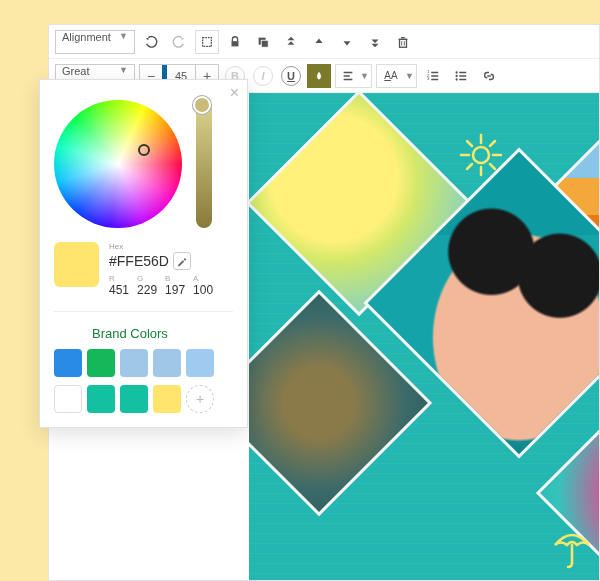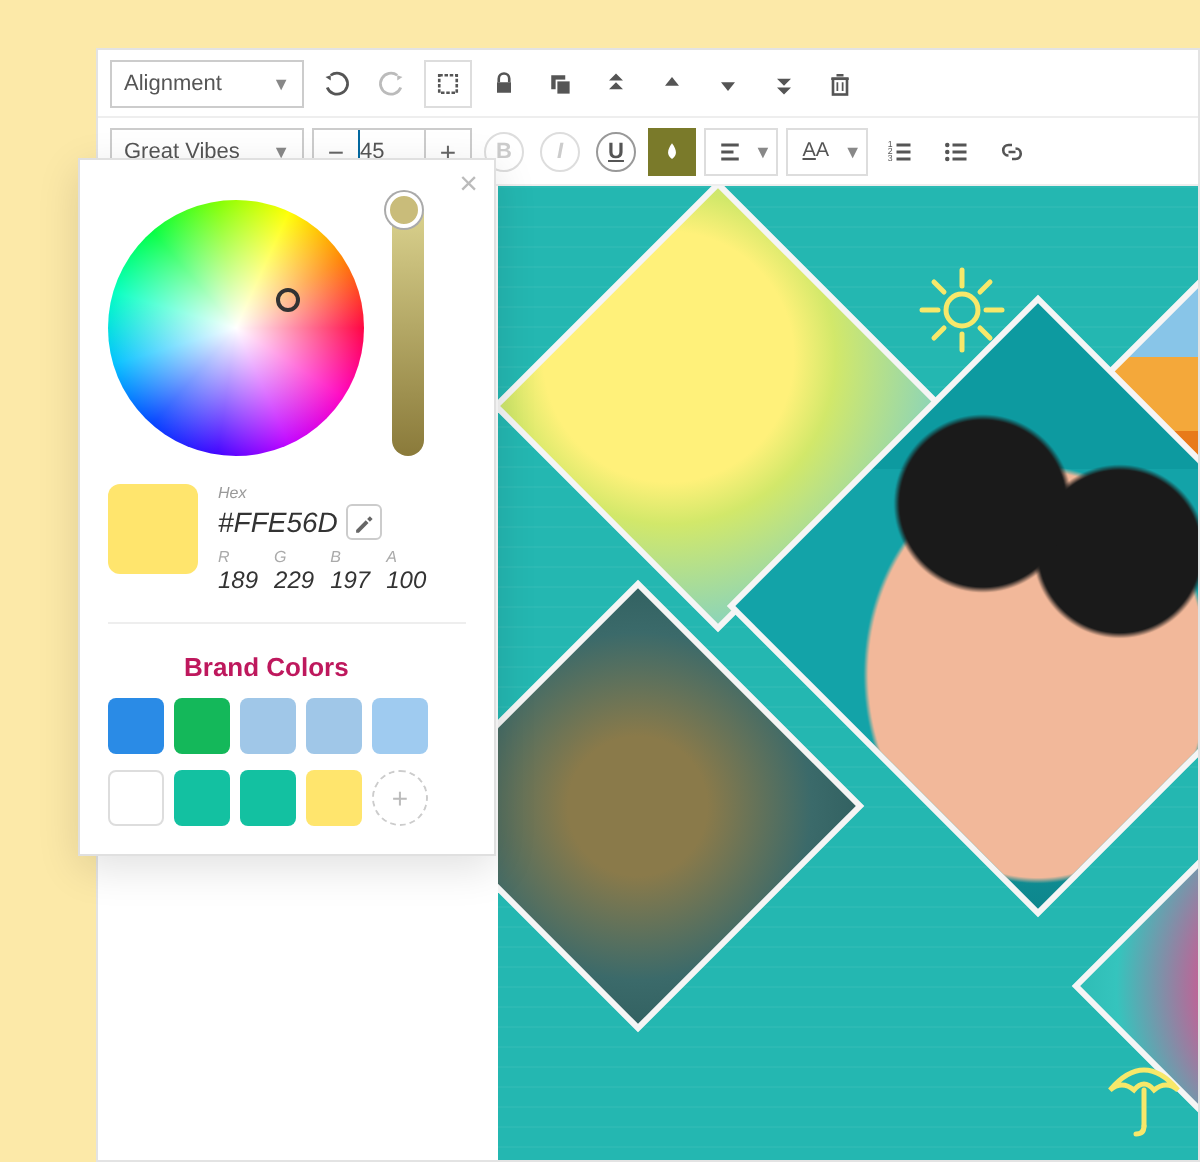--- a/index.html
+++ b/index.html
@@ -26,26 +26,26 @@
     height: 34px;
     padding: 0 6px;
     gap: 4px;
     border-bottom: 1px solid #eee;
   }
   .dropdown {
     border: 1px solid #ccc;
     height: 24px;
     padding: 0 6px;
     display: flex;
-    align-items: center;
+    align-items: flex-start;
     justify-content: space-between;
     font-size: 11px;
     color: #555;
     background: #fff;
-    width: 97px;
+    width: 80px;
     cursor: pointer;
   }
   .caret { font-size: 9px; color: #888; }
   .tbtn {
     width: 24px;
     height: 24px;
     display: flex;
     align-items: center;
     justify-content: center;
     color: #555;
@@ -64,24 +64,24 @@
     width: 22px;
     height: 22px;
     border: none;
     background: #fff;
     color: #666;
     font-size: 14px;
     cursor: pointer;
   }
   .stepper .val {
     width: 34px;
-    text-align: left;
+    text-align: center;
     font-size: 11px;
     color: #555;
-    border-left: 1px solid #0369a1;
+    border-left: 5px solid #0369a1;
     border-right: 1px solid #ccc;
     line-height: 22px;
   }
   .circ {
     width: 20px; height: 20px; border-radius: 50%;
     display: flex; align-items: center; justify-content: center;
     font-size: 11px; font-weight: 600;
   }
   .canvas {
     position: absolute;
@@ -226,40 +226,40 @@
     margin-top: 14px;
     align-items: flex-start;
     padding-bottom: 14px;
     border-bottom: 1px solid #eee;
   }
   .swatch-preview {
     width: 45px; height: 45px;
     border-radius: 6px;
     flex-shrink: 0;
   }
-  .hex-col { flex: 1; font-style: italic; }
+  .hex-col { flex: 1; }
   .hx-label { font-size: 8px; color: #999; margin-bottom: 1px; }
   .hx-val-row { display: flex; align-items: center; gap: 4px; }
   .hx-val { font-size: 14px; color: #333; }
   .eyedrop {
     width: 18px; height: 18px;
     border: 1px solid #ccc;
     border-radius: 3px;
     display: flex; align-items: center; justify-content: center;
     cursor: pointer;
     color: #666;
   }
   .rgba-row { display: flex; gap: 8px; margin-top: 4px; }
   .rgba-col { text-align: left; }
   .rgba-col .l { font-size: 8px; color: #aaa; }
   .rgba-col .v { font-size: 12px; color: #333; }
   .section-title {
     font-size: 13px;
-    color: #be185d;
-    font-weight: 700;
+    color: #15803d;
+    font-weight: 400;
     margin-top: 14px;
     padding-left: 38px;
   }
   .color-row {
     display: flex;
     gap: 5px;
     margin-top: 8px;
   }
   .sw {
     width: 28px; height: 28px;
@@ -481,21 +481,21 @@
         <div class="hx-val">#FFE56D</div>
         <div class="eyedrop">
           <svg width="11" height="11" viewBox="0 0 16 16">
               <path d="M3 13 L10 6 L12 8 L5 15 L3 15 Z M11 5 L13 3 L15 5 L13 7 Z" fill="currentColor"></path>
             </svg>
         </div>
       </div>
       <div class="rgba-row">
         <div class="rgba-col">
             <div class="l">R</div>
-            <div class="v">189</div>
+            <div class="v">451</div>
           </div>
         <div class="rgba-col">
             <div class="l">G</div>
             <div class="v">229</div>
           </div>
         <div class="rgba-col">
             <div class="l">B</div>
             <div class="v">197</div>
           </div>
         <div class="rgba-col">

